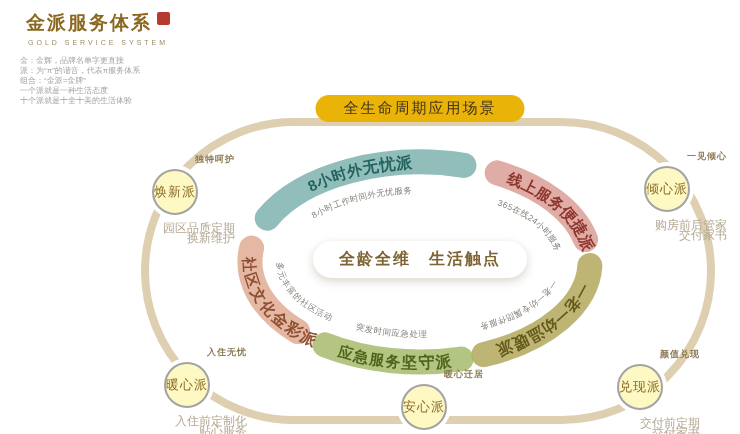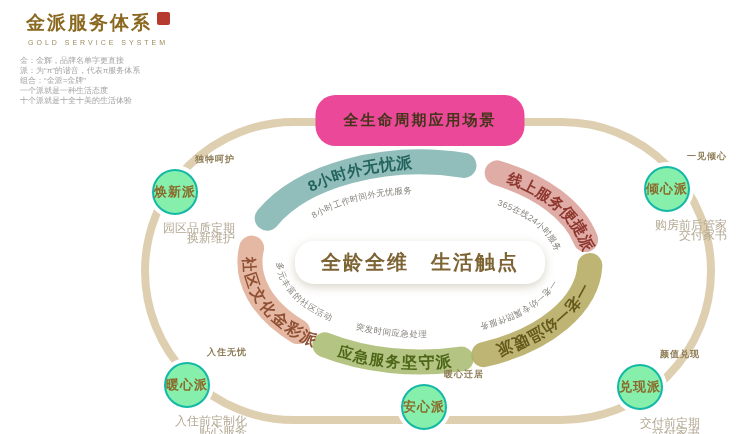--- a/index.html
+++ b/index.html
@@ -22,31 +22,31 @@
   svg.diagram{position:absolute;left:0;top:0;width:740px;height:434px}
   .ribbon{fill:none;stroke-width:25;stroke-linecap:round;opacity:.82}
   .guide{fill:none;stroke:none}
   .ring{fill:none;stroke-width:8;opacity:.9}
   .arc-label{font-size:15px;font-weight:600;letter-spacing:1px;dominant-baseline:central}
   .arc-label .b{font-weight:800;font-size:16px}
   .arc-sub{font-size:8.5px;fill:#85817a;letter-spacing:.5px;dominant-baseline:central}
 
   
   .pill{position:absolute;transform:translateX(-50%);white-space:nowrap;text-align:center}
-  .pill-top{left:420px;top:95px;background:#ec4899;color:#44351a;font-size:15px;font-weight:bold;
-    letter-spacing:2px;padding:16px 28px;border-radius:20px}
-  .pill-center{left:420px;top:241px;background:#fff;color:#7d6434;font-size:20px;font-weight:bold;
+  .pill-top{left:420px;top:95px;background:#eab308;color:#44351a;font-size:15px;font-weight:normal;
+    letter-spacing:2px;padding:4px 28px;border-radius:20px}
+  .pill-center{left:420px;top:241px;background:#fff;color:#7d6434;font-size:16px;font-weight:bold;
     letter-spacing:2px;padding:8px 26px;border-radius:19px;box-shadow:0 3px 10px rgba(120,100,60,.28)}
 
   
   .node{position:absolute;width:120px;transform:translateX(-50%);text-align:right}
   .node-tag{font-size:9px;color:#8d7c55;letter-spacing:1px;margin-bottom:3px;font-weight:bold}
-  .node-circle{width:46px;height:46px;border-radius:50%;background:#86efac;border:2px solid #14b8a6;
+  .node-circle{width:46px;height:46px;border-radius:50%;background:#fef9c3;border:2px solid #a3a3a3;
     margin:0 auto;display:flex;align-items:center;justify-content:center;
-    font-size:13px;font-weight:bold;color:#8a6a2a;letter-spacing:1px;box-shadow:0 0 0 4px #fff}
+    font-size:13px;font-weight:normal;color:#8a6a2a;letter-spacing:1px;box-shadow:0 0 0 4px #fff}
   .node-desc{margin-top:8px;font-size:12px;color:#b3a893;line-height:10px}
 </style>
 </head>
 <body>
 
 <div class="stage">
 
   <div class="logo">
     <div class="logo-row">
       <span class="logo-title">金派服务体系</span>

